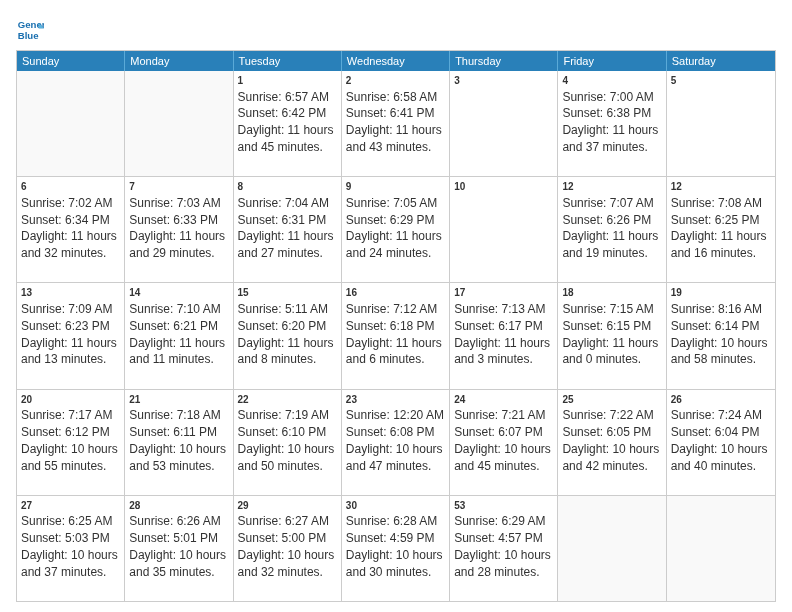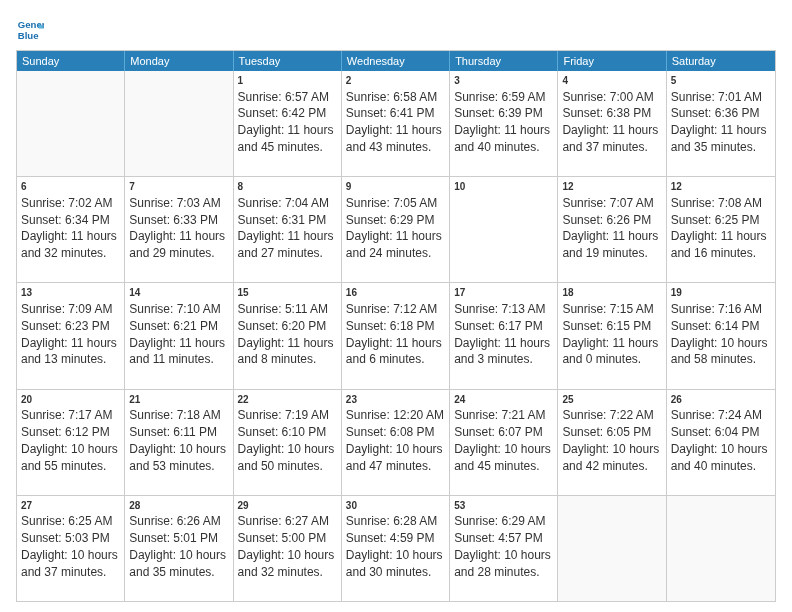--- a/index.html
+++ b/index.html
@@ -144,35 +144,29 @@
 Daylight: 11 hours and 45 minutes.</div>
           </div>
           <div class="cal-cell">
             <span class="day-num">2</span>
             <div class="cell-info">Sunrise: 6:58 AM
 Sunset: 6:41 PM
 Daylight: 11 hours and 43 minutes.</div>
           </div>
           <div class="cal-cell">
             <span class="day-num">3</span>
-            <div class="cell-info">Sunrise: 6:59 AM
-Sunset: 6:39 PM
-Daylight: 11 hours and 40 minutes.</div>
           </div>
           <div class="cal-cell">
             <span class="day-num">4</span>
             <div class="cell-info">Sunrise: 7:00 AM
 Sunset: 6:38 PM
 Daylight: 11 hours and 37 minutes.</div>
           </div>
           <div class="cal-cell">
             <span class="day-num">5</span>
-            <div class="cell-info">Sunrise: 7:01 AM
-Sunset: 6:36 PM
-Daylight: 11 hours and 35 minutes.</div>
           </div>
         </div>
         <div class="cal-row">
           <div class="cal-cell">
             <span class="day-num">6</span>
             <div class="cell-info">Sunrise: 7:02 AM
 Sunset: 6:34 PM
 Daylight: 11 hours and 32 minutes.</div>
           </div>
           <div class="cal-cell">
@@ -241,21 +235,21 @@
 Daylight: 11 hours and 3 minutes.</div>
           </div>
           <div class="cal-cell">
             <span class="day-num">18</span>
             <div class="cell-info">Sunrise: 7:15 AM
 Sunset: 6:15 PM
 Daylight: 11 hours and 0 minutes.</div>
           </div>
           <div class="cal-cell">
             <span class="day-num">19</span>
-            <div class="cell-info">Sunrise: 7:16 AM
+            <div class="cell-info">Sunrise: 8:16 AM
 Sunset: 6:14 PM
 Daylight: 10 hours and 58 minutes.</div>
           </div>
         </div>
         <div class="cal-row">
           <div class="cal-cell">
             <span class="day-num">20</span>
             <div class="cell-info">Sunrise: 7:17 AM
 Sunset: 6:12 PM
 Daylight: 10 hours and 55 minutes.</div>

